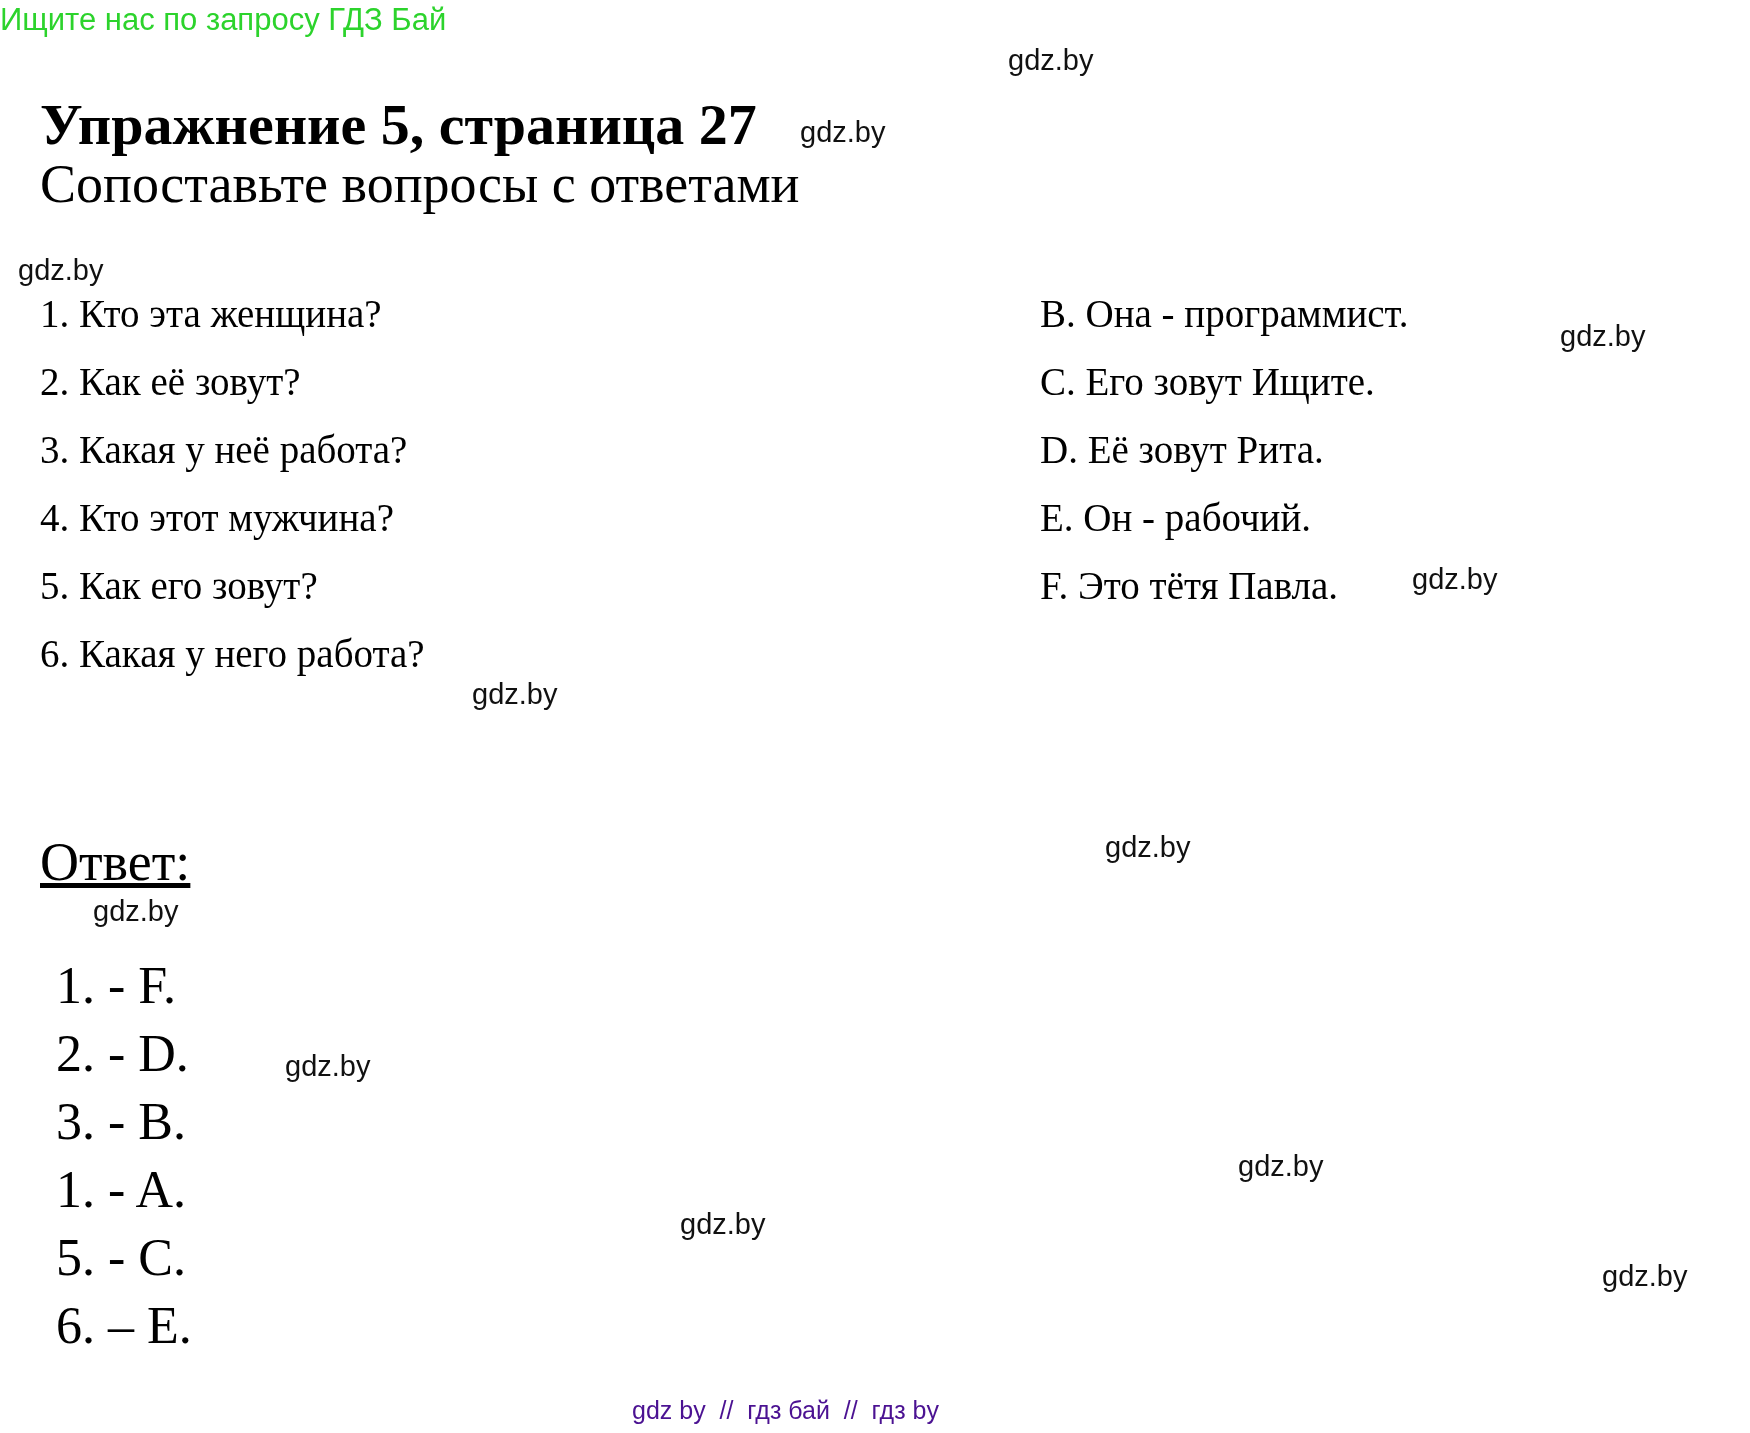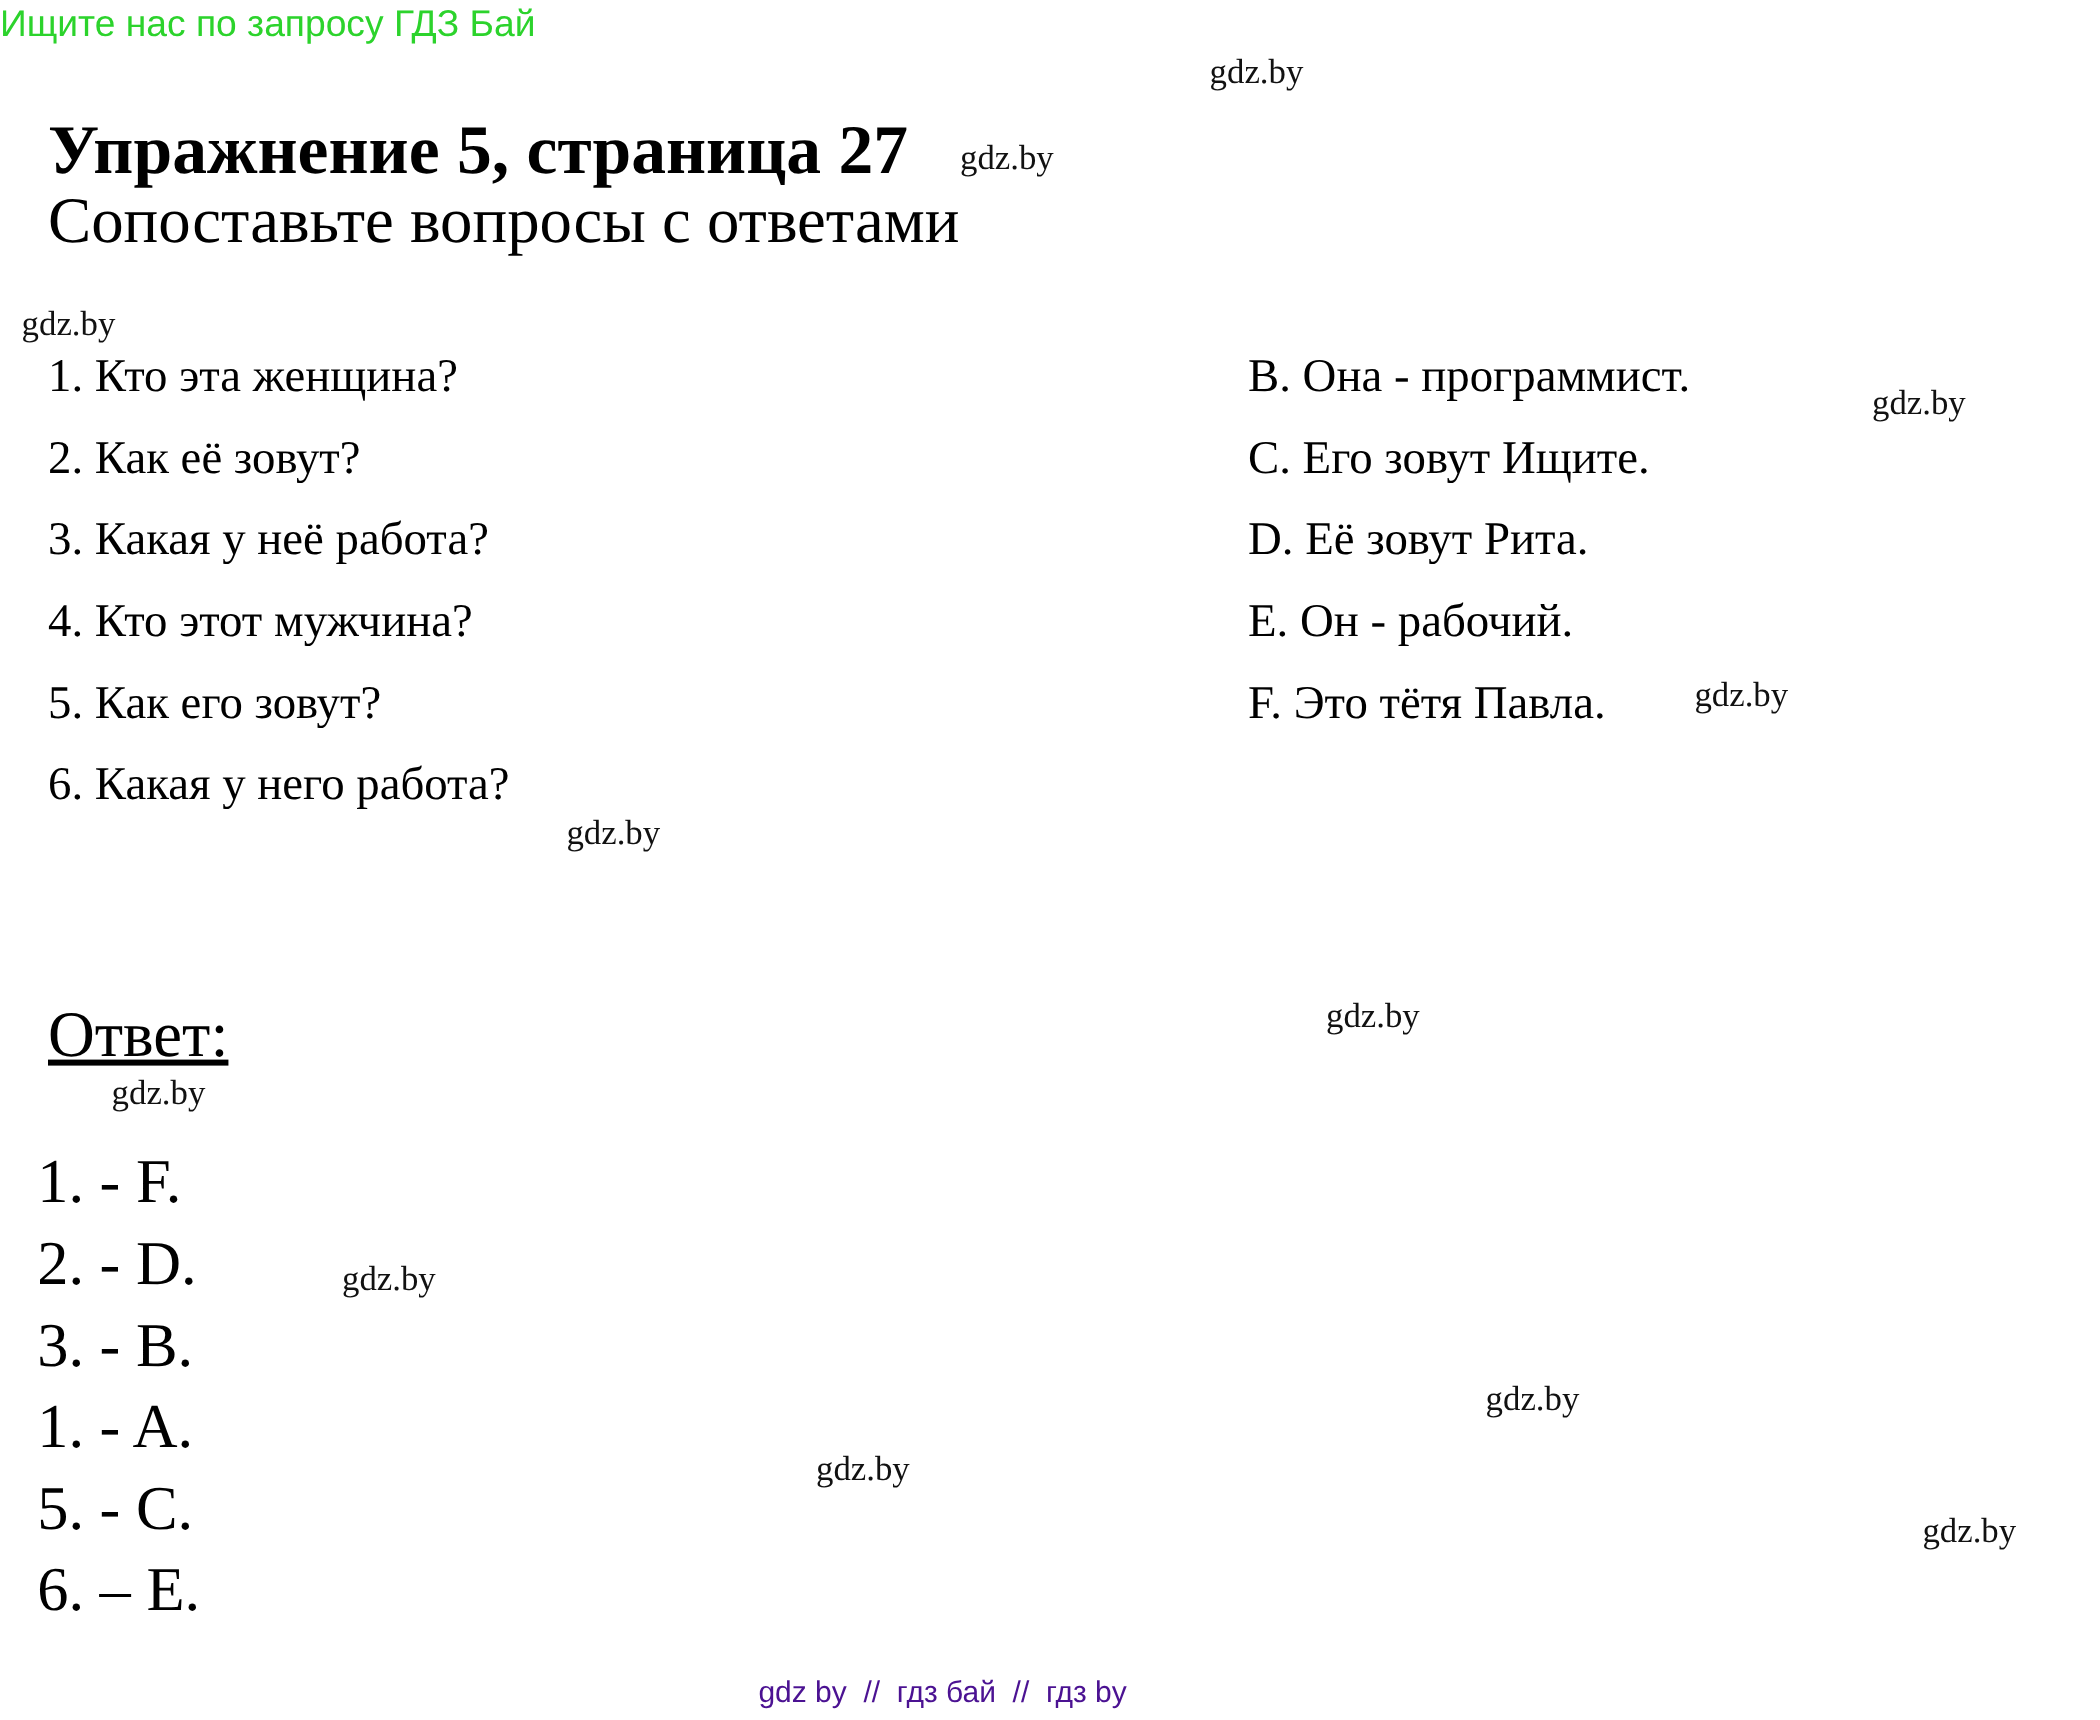--- a/index.html
+++ b/index.html
@@ -23,21 +23,21 @@
     width: 1530px;
     text-align: left;
     font-family: "Liberation Sans", sans-serif;
     font-size: 31px;
     line-height: 36px;
     color: #2cd32c;
   }
   
   .wm {
     position: absolute;
-    font-family: Liberation Serif, serif;
+    font-family: Liberation Sans, sans-serif;
     font-size: 29px;
     line-height: 1;
     color: #111111;
     white-space: nowrap;
   }
   .title {
     position: absolute;
     left: 40px;
     top: 92px;
     font-size: 58px;
@@ -65,21 +65,21 @@
   .answer-label {
     position: absolute;
     left: 40px;
     top: 830px;
     font-size: 54px;
     line-height: 64px;
     text-decoration: underline;
   }
   .answer-key {
     position: absolute;
-    left: 31px;
+    left: 56px;
     top: 952px;
     font-size: 52px;
     line-height: 68px;
     white-space: nowrap;
   }
   .footer {
     position: absolute;
     left: 632px;
     top: 1395px;
     font-family: "Liberation Sans", sans-serif;

